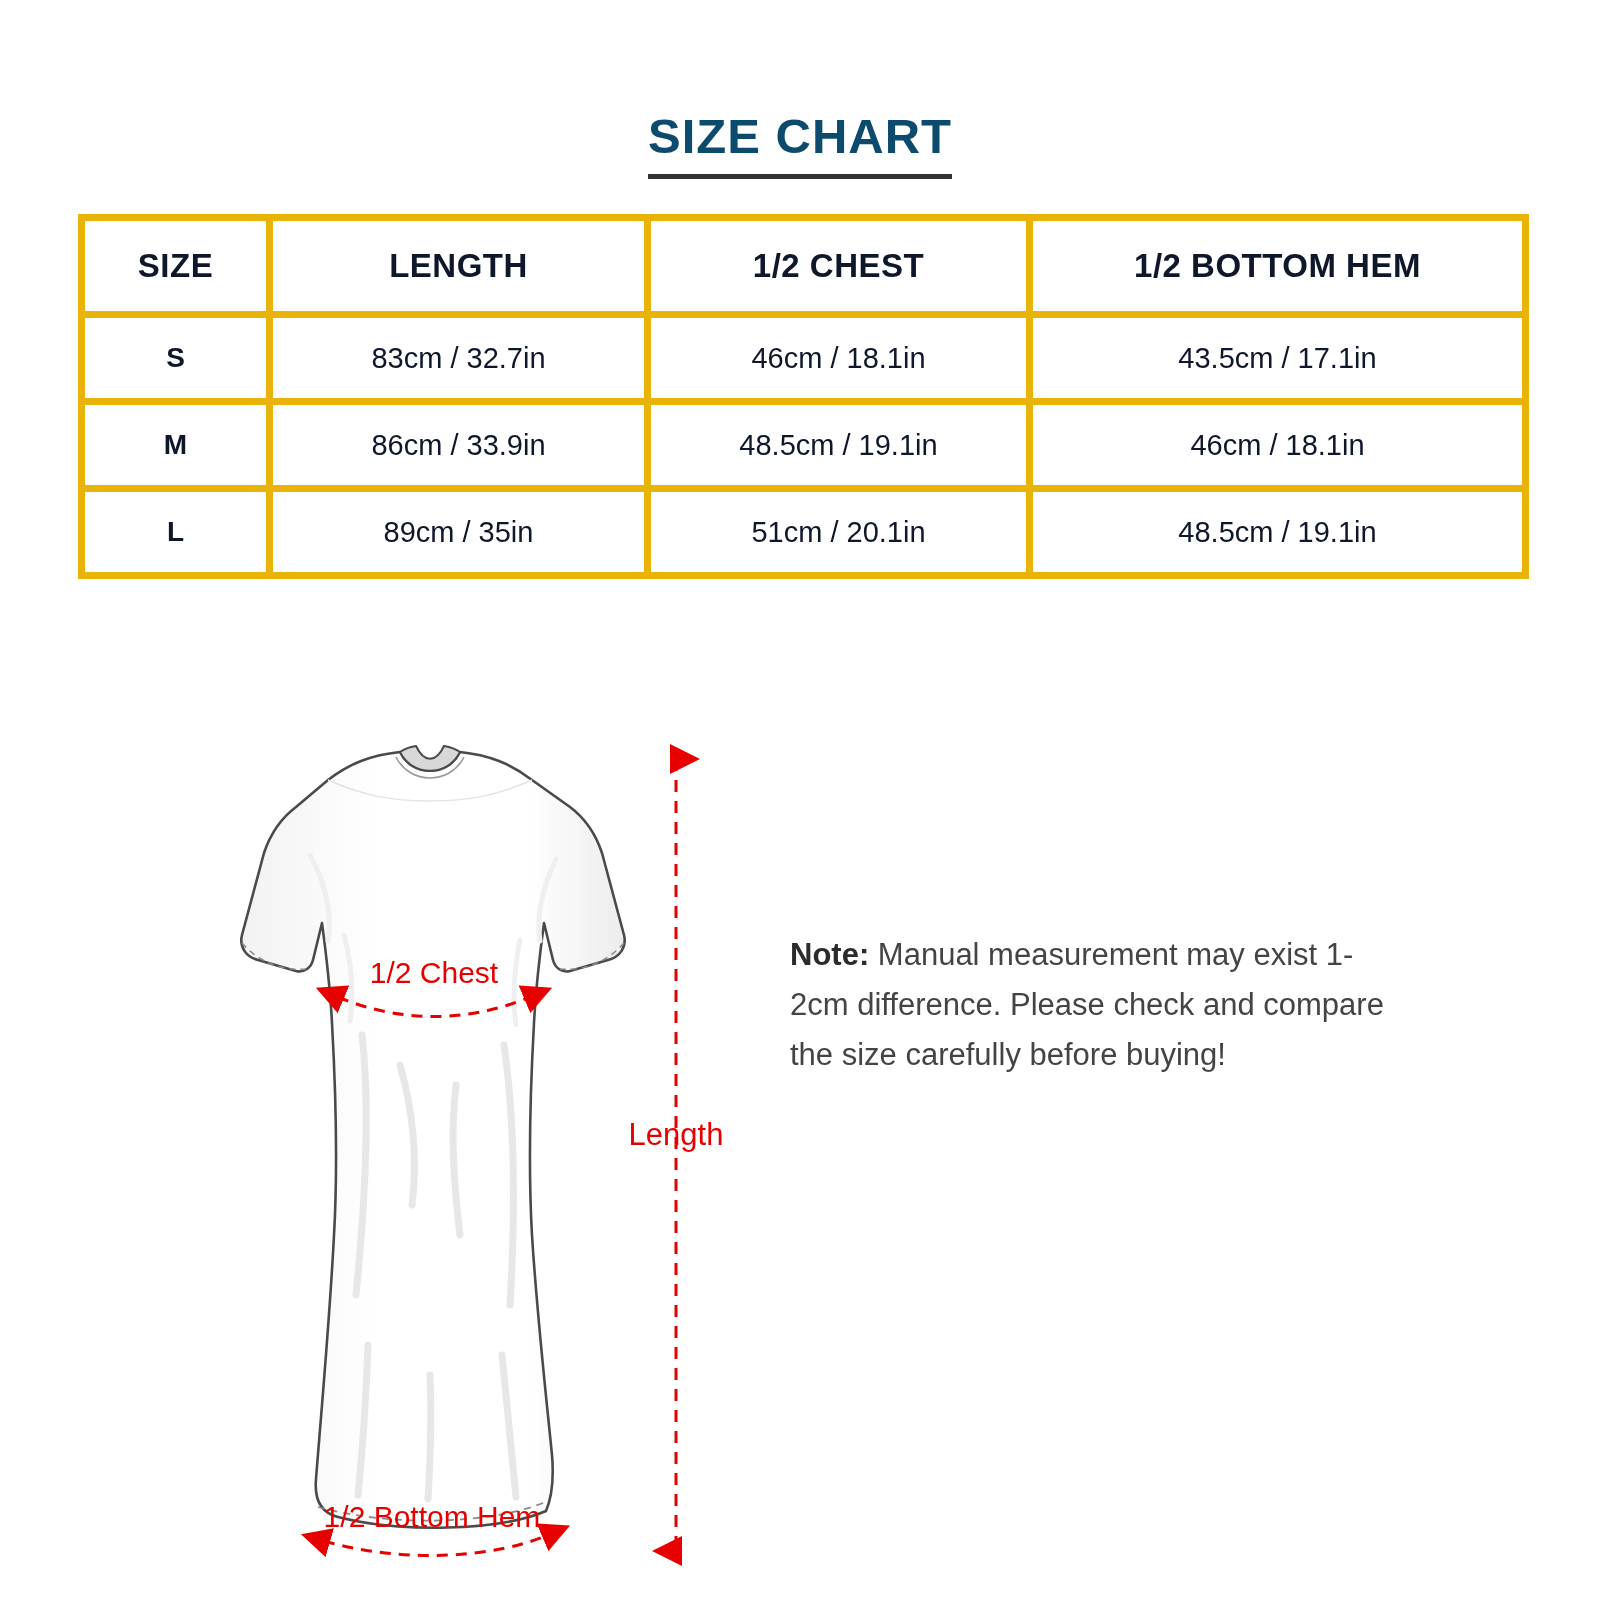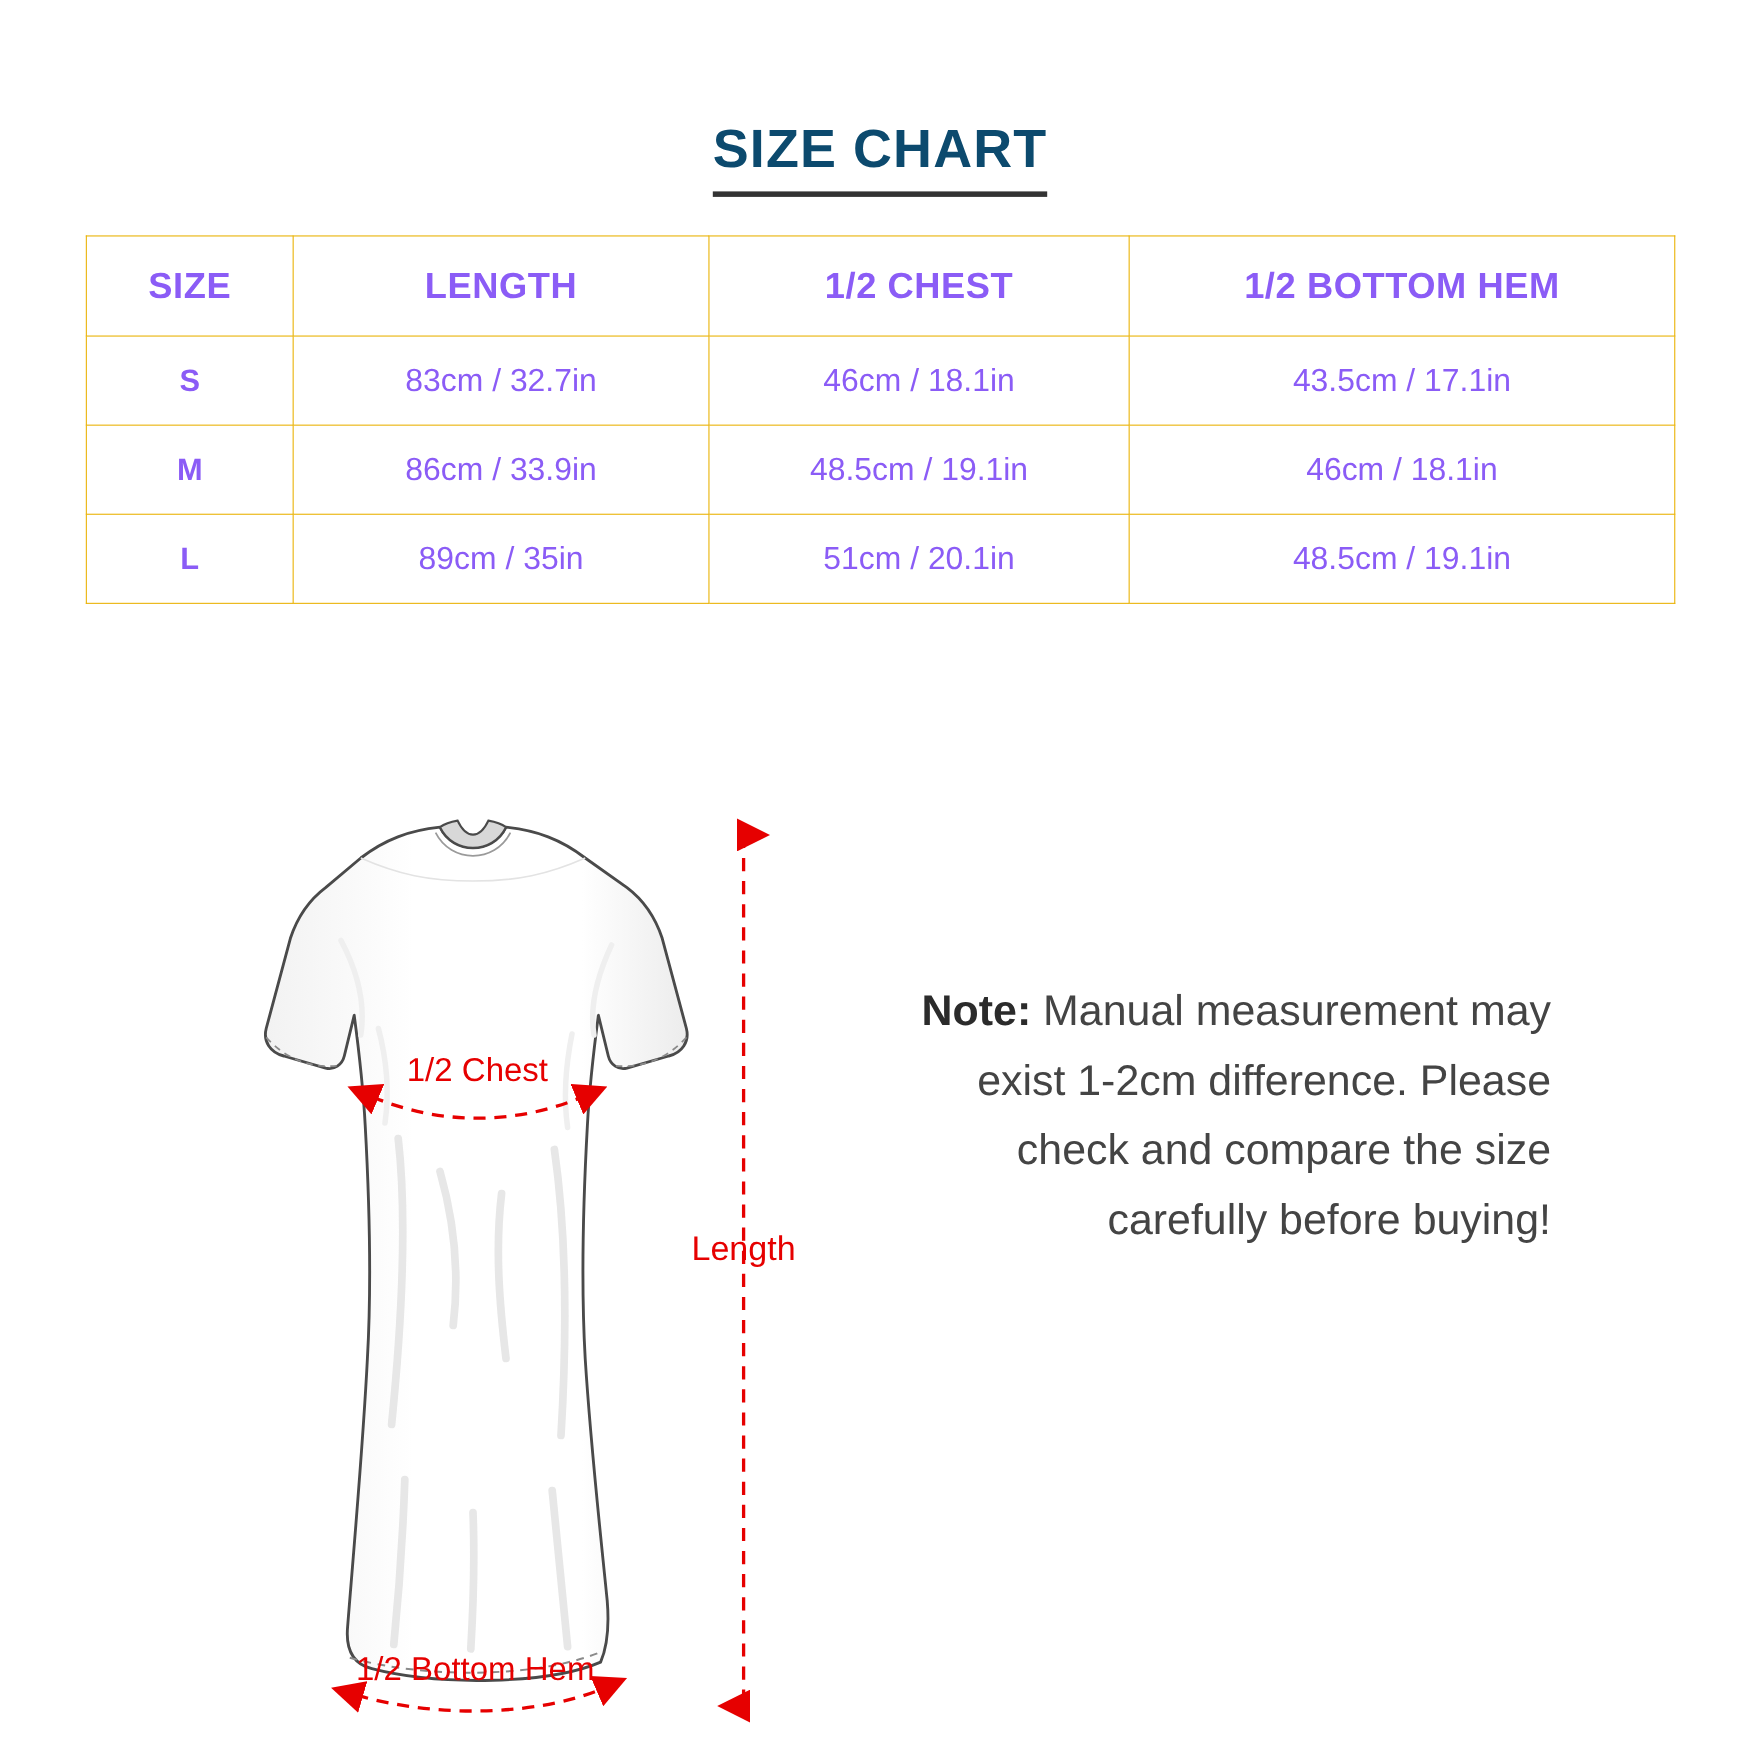--- a/index.html
+++ b/index.html
@@ -37,23 +37,23 @@
   
   .size-table {
     position: absolute;
     top: 214px;
     left: 78px;
     width: 1444px;
     border-collapse: collapse;
     table-layout: fixed;
   }
   .size-table th, .size-table td {
-    border: 1px solid #eab308;
+    border: 7px solid #eab308;
     text-align: center;
-    color: #8b5cf6;
+    color: #0f172a;
     margin-left: 29px;
   }
   .size-table th {
     height: 88px;
     font-size: 33px;
     font-weight: bold;
     letter-spacing: 0.5px;
   }
   .size-table td {
     height: 78px;
@@ -76,26 +76,25 @@
     top: 735px;
     width: 660px;
     height: 840px;
   }
   .illus svg { display: block; }
 
   
   .note {
     position: absolute;
     left: 790px;
-    top: 888px;
+    top: 930px;
     width: 620px;
-    font-size: 39px;
+    font-size: 31px;
     line-height: 1.62;
     color: #444444;
-    text-align: right;
   }
   .note b {
     color: #2b2b2b;
     font-weight: bold;
   }
 </style>
 </head>
 <body>
 
 <div class="title-wrap">

